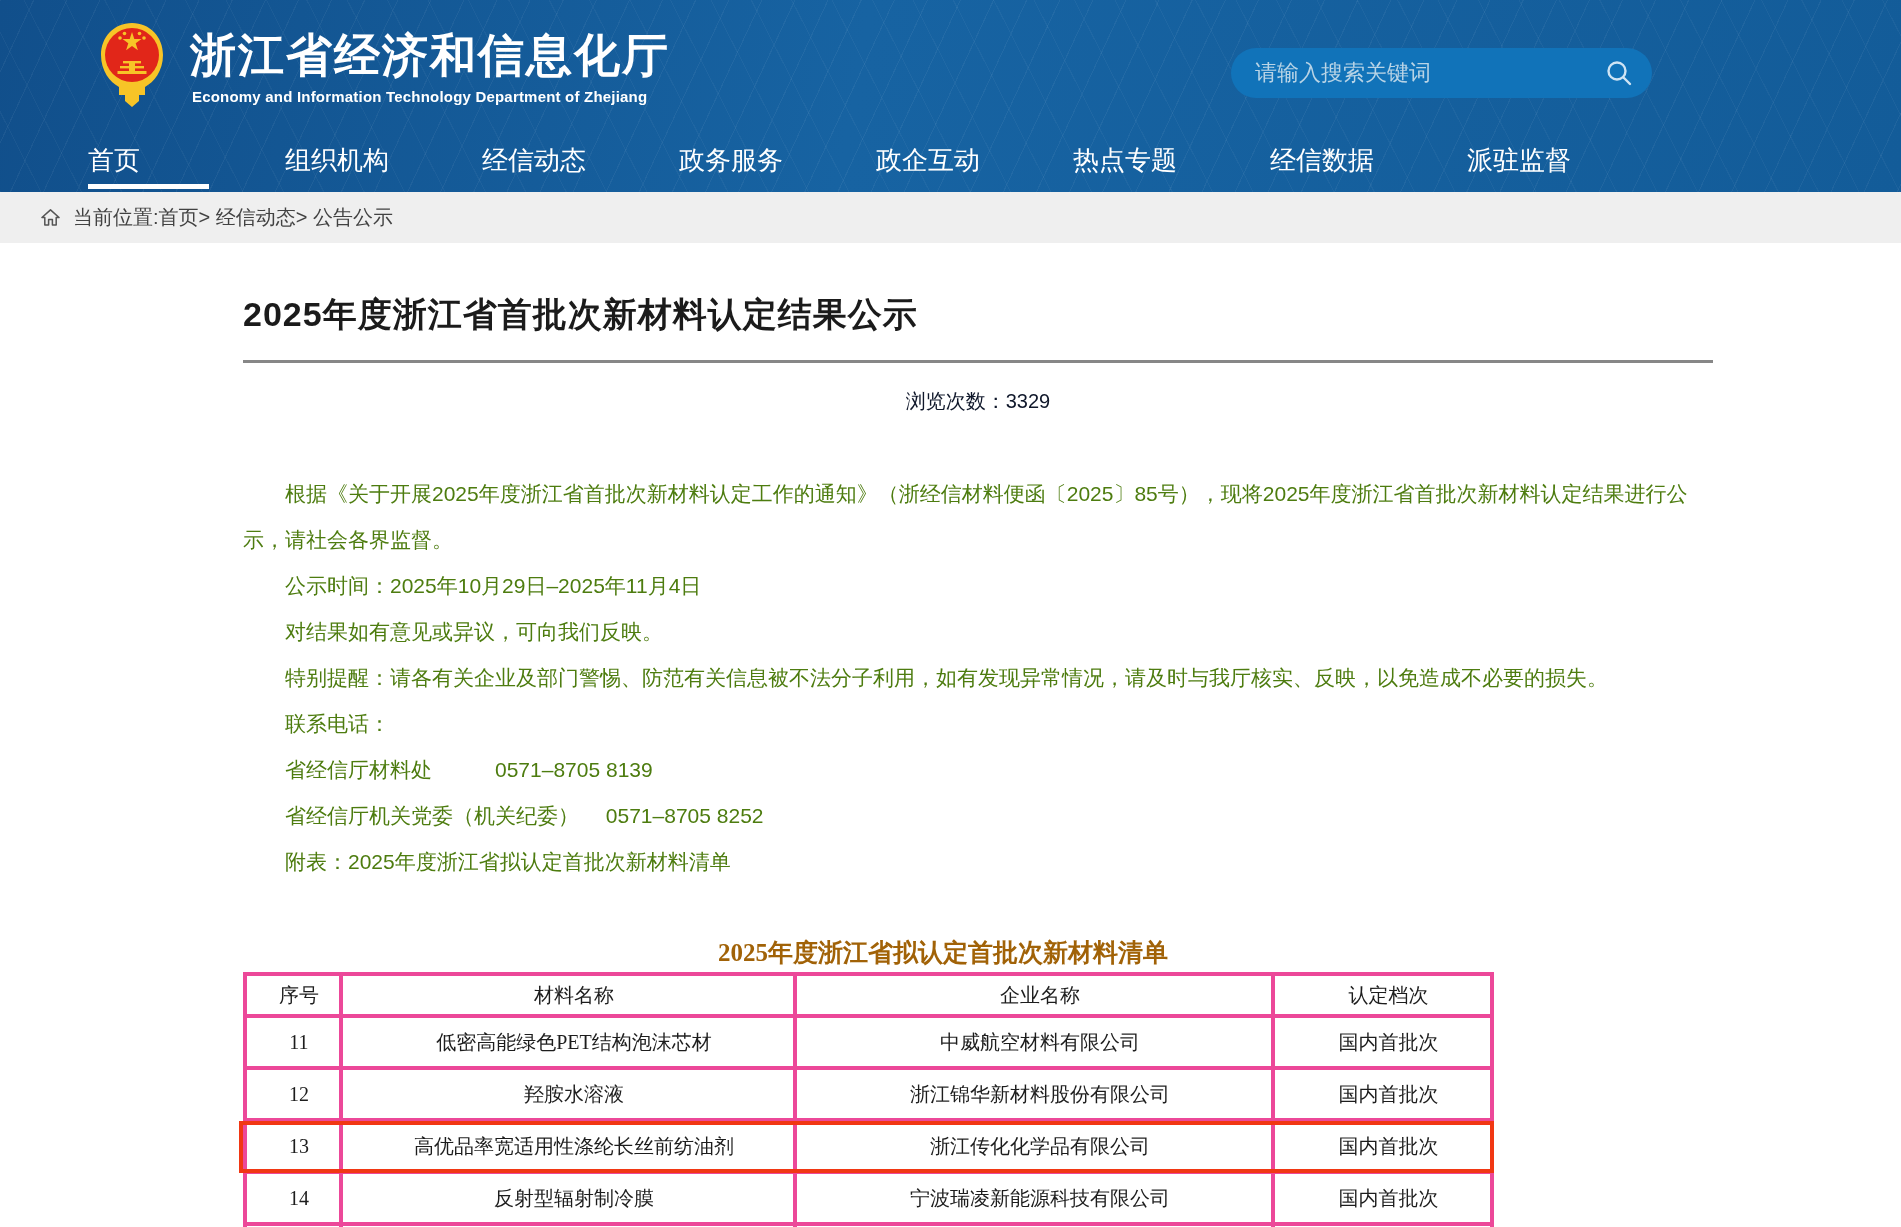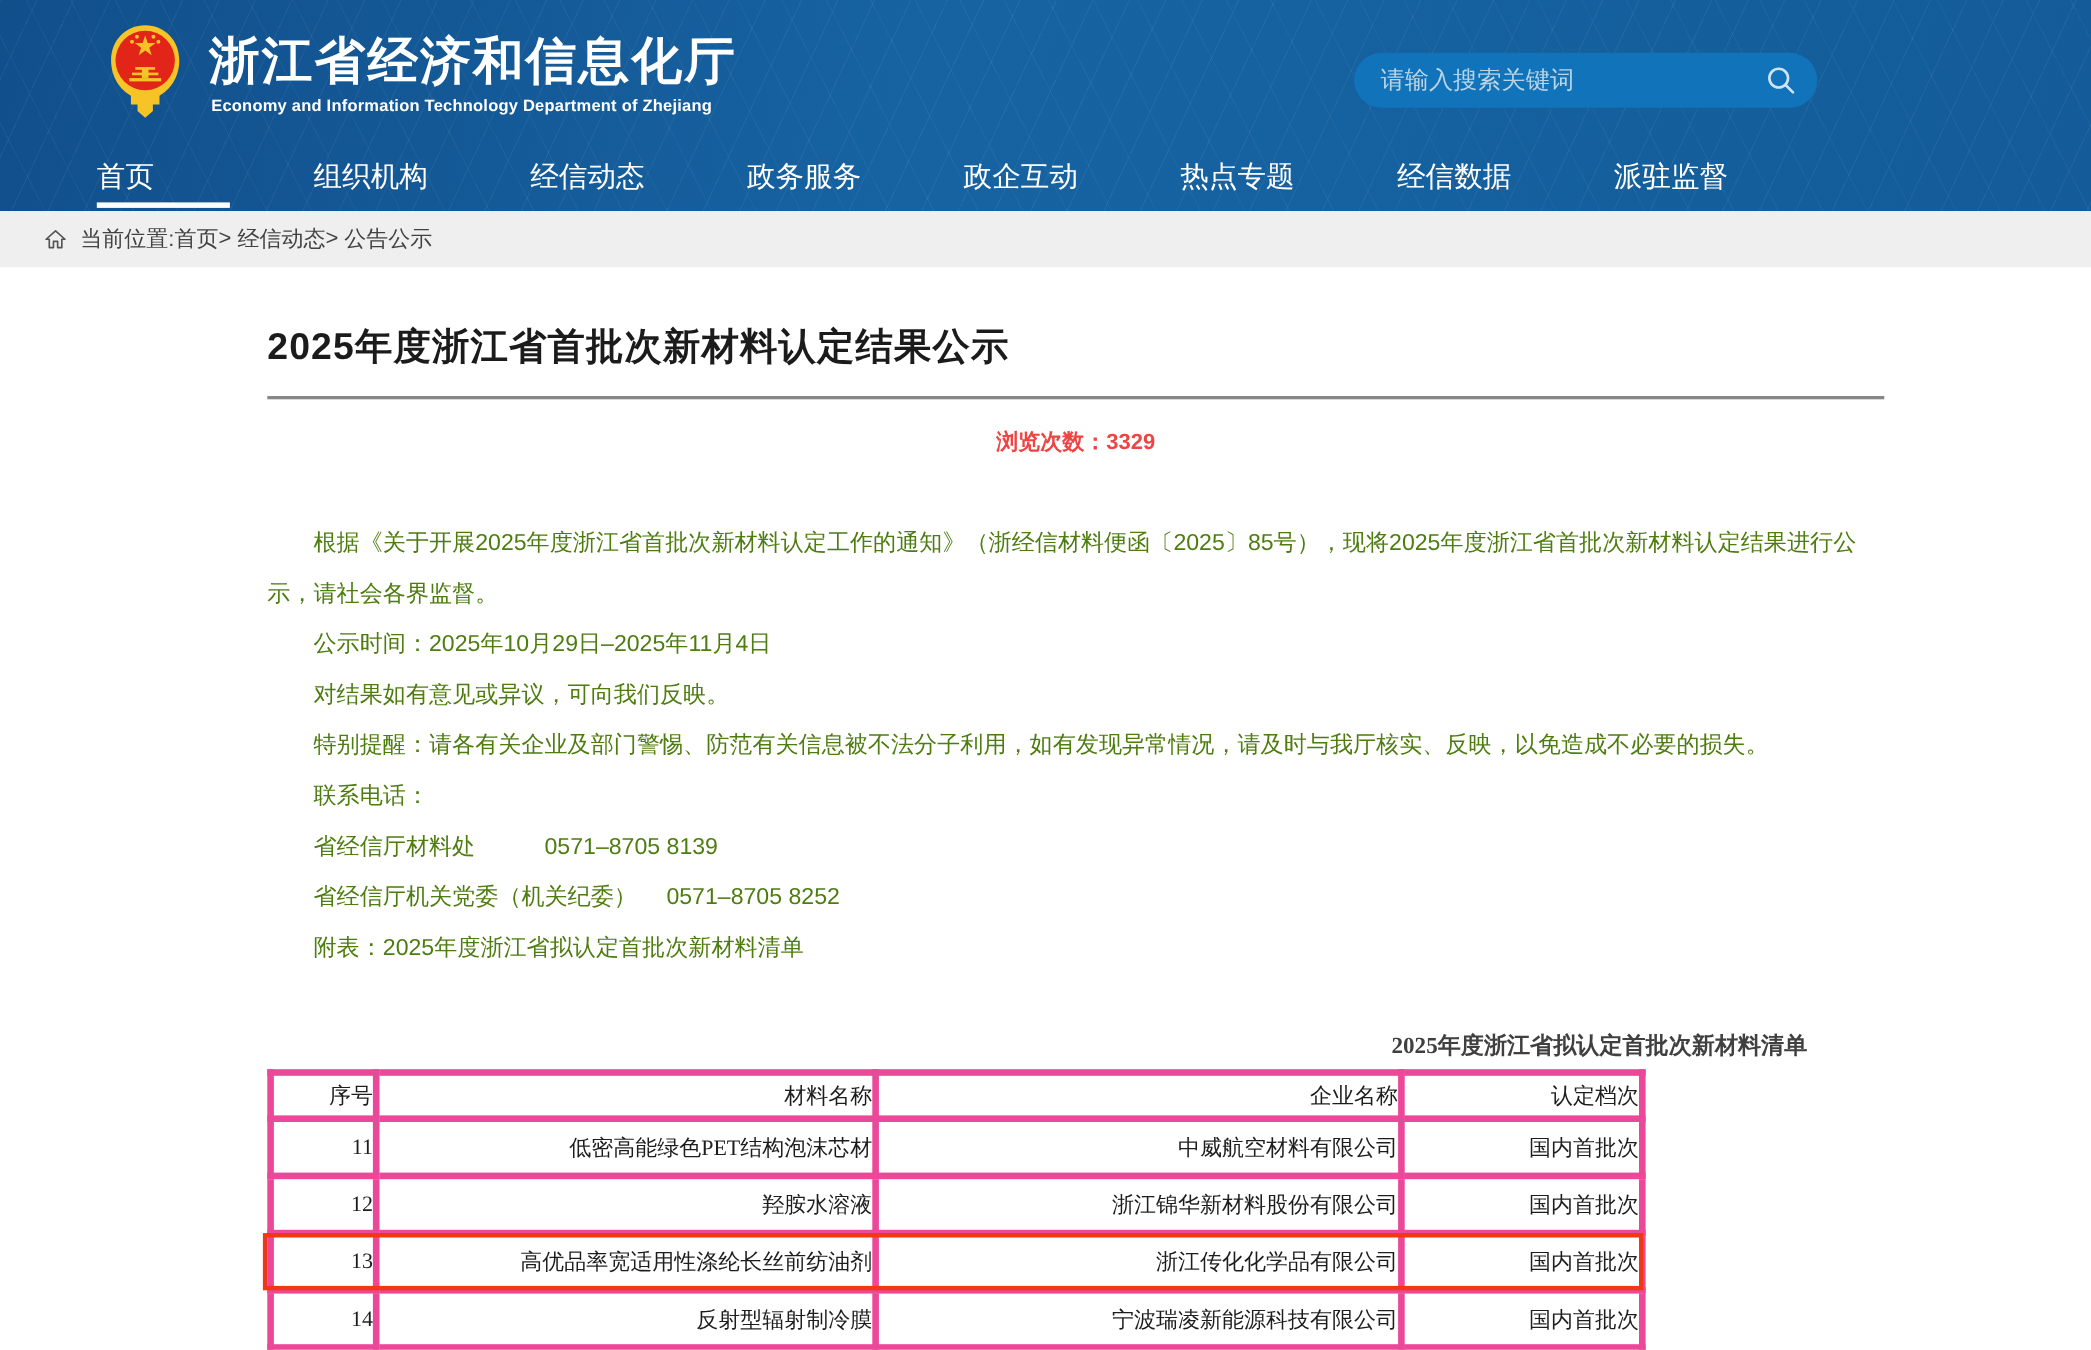--- a/index.html
+++ b/index.html
@@ -53,37 +53,37 @@
   }
   .breadcrumb-bar .home-ico{margin-right:12px;display:flex;align-items:center;}
   .breadcrumb-bar a{color:#424242;text-decoration:none;cursor:pointer;}
   .crumb-sep{white-space:pre;}
   
   .article-title{
     position:absolute;left:243px;top:292px;width:1470px;margin:0;
     text-align:left;font-size:34px;font-weight:700;color:#1b1b1b;letter-spacing:1px;
   }
   .title-divider{position:absolute;left:243px;top:360px;width:1470px;height:3px;background:#878787;}
-  .views{position:absolute;left:243px;top:388px;width:1470px;text-align:center;font-size:20px;color:#ef4444;font-weight:bold;}
+  .views{position:absolute;left:243px;top:388px;width:1470px;text-align:center;font-size:20px;color:#0f172a;}
   .article-text{
     position:absolute;left:243px;top:471px;width:1470px;
     font-size:21px;line-height:46px;color:#4d7c0f;
   }
   .article-text p{margin:0;text-indent:2em;white-space:pre-wrap;}
   .table-caption{
-    position:absolute;left:243px;top:936px;width:1400px;text-align:right;
-    font-family:"Liberation Serif","DejaVu Serif",serif;font-size:21px;font-weight:600;color:#404040;
+    position:absolute;left:243px;top:936px;width:1400px;text-align:center;
+    font-family:"Liberation Serif","DejaVu Serif",serif;font-size:25px;font-weight:600;color:#a16207;
   }
   table.mat{
     position:absolute;left:243px;top:972px;width:1247px;
     border-collapse:collapse;table-layout:fixed;
     font-family:"Liberation Serif","DejaVu Serif",serif;font-size:20px;color:#1d1d1d;
   }
   table.mat th,table.mat td{
-    border:6px solid #ec4899;padding:0 0 0 12px;text-align:right;font-weight:400;
+    border:4px solid #ec4899;padding:0 0 0 12px;text-align:center;font-weight:400;
     vertical-align:middle;overflow:hidden;white-space:nowrap;
   }
   table.mat{border:2px solid #2b2b2b;}
   table.mat thead tr{height:42px;}
   table.mat tbody tr{height:52px;}
   .highlight-box{
     position:absolute;left:239px;top:1121px;width:1255px;height:52px;
     border:4px solid #f13713;box-sizing:border-box;pointer-events:none;z-index:3;
   }
 </style>

